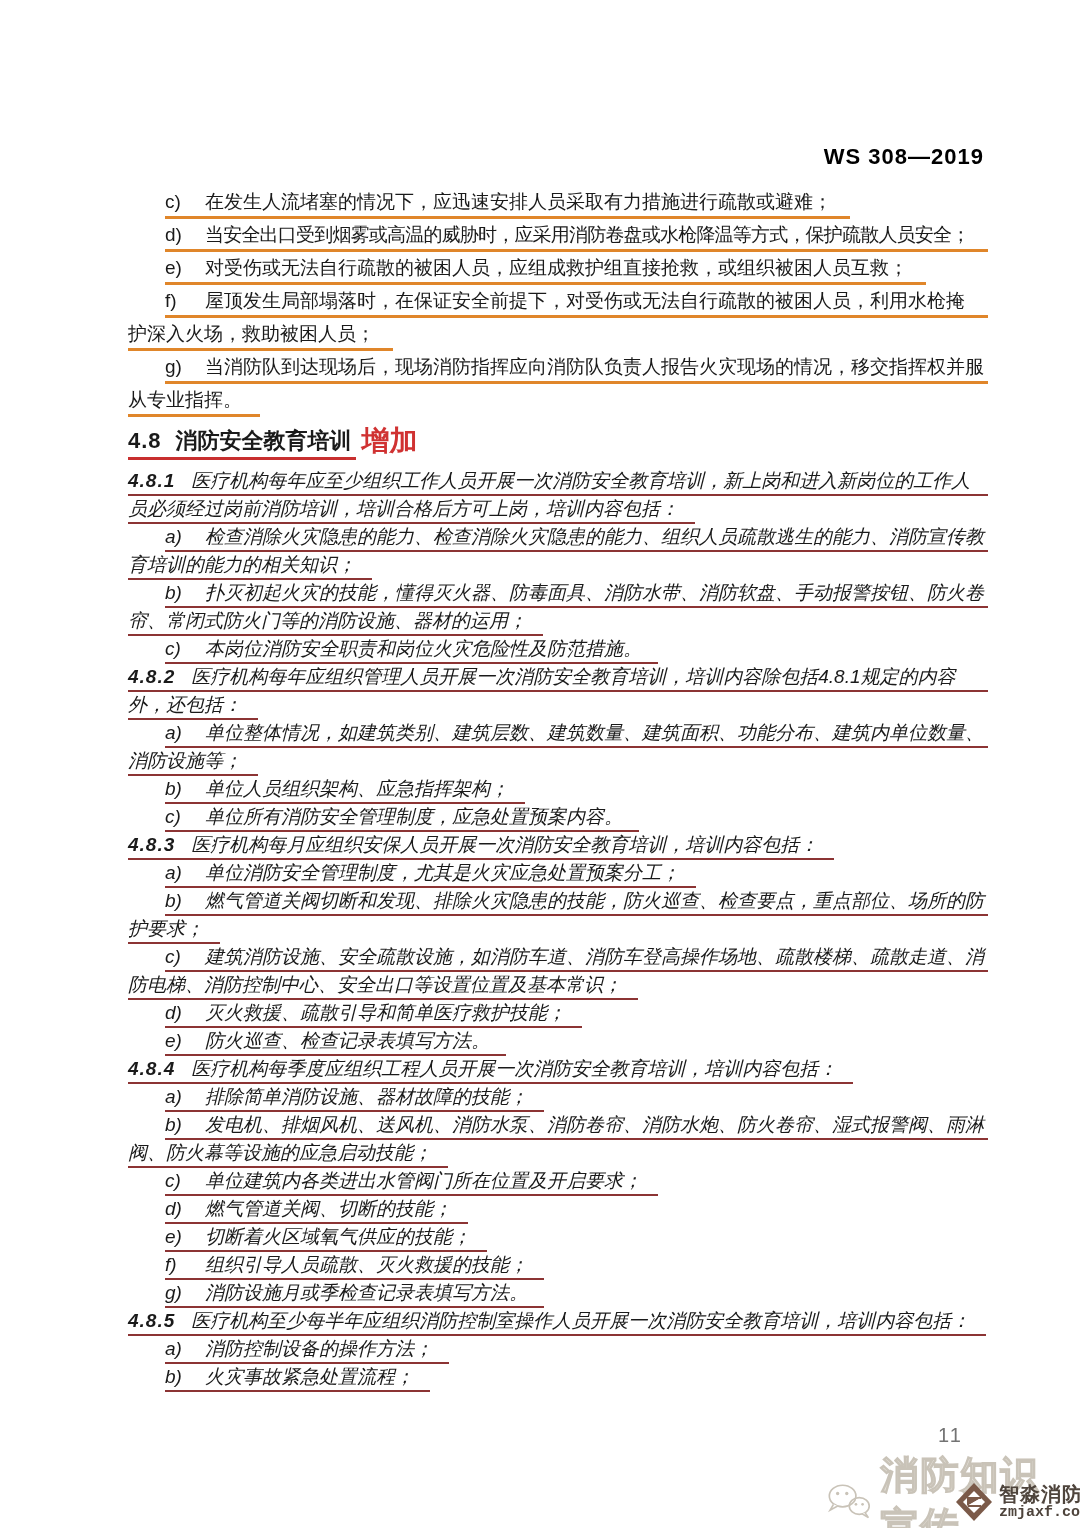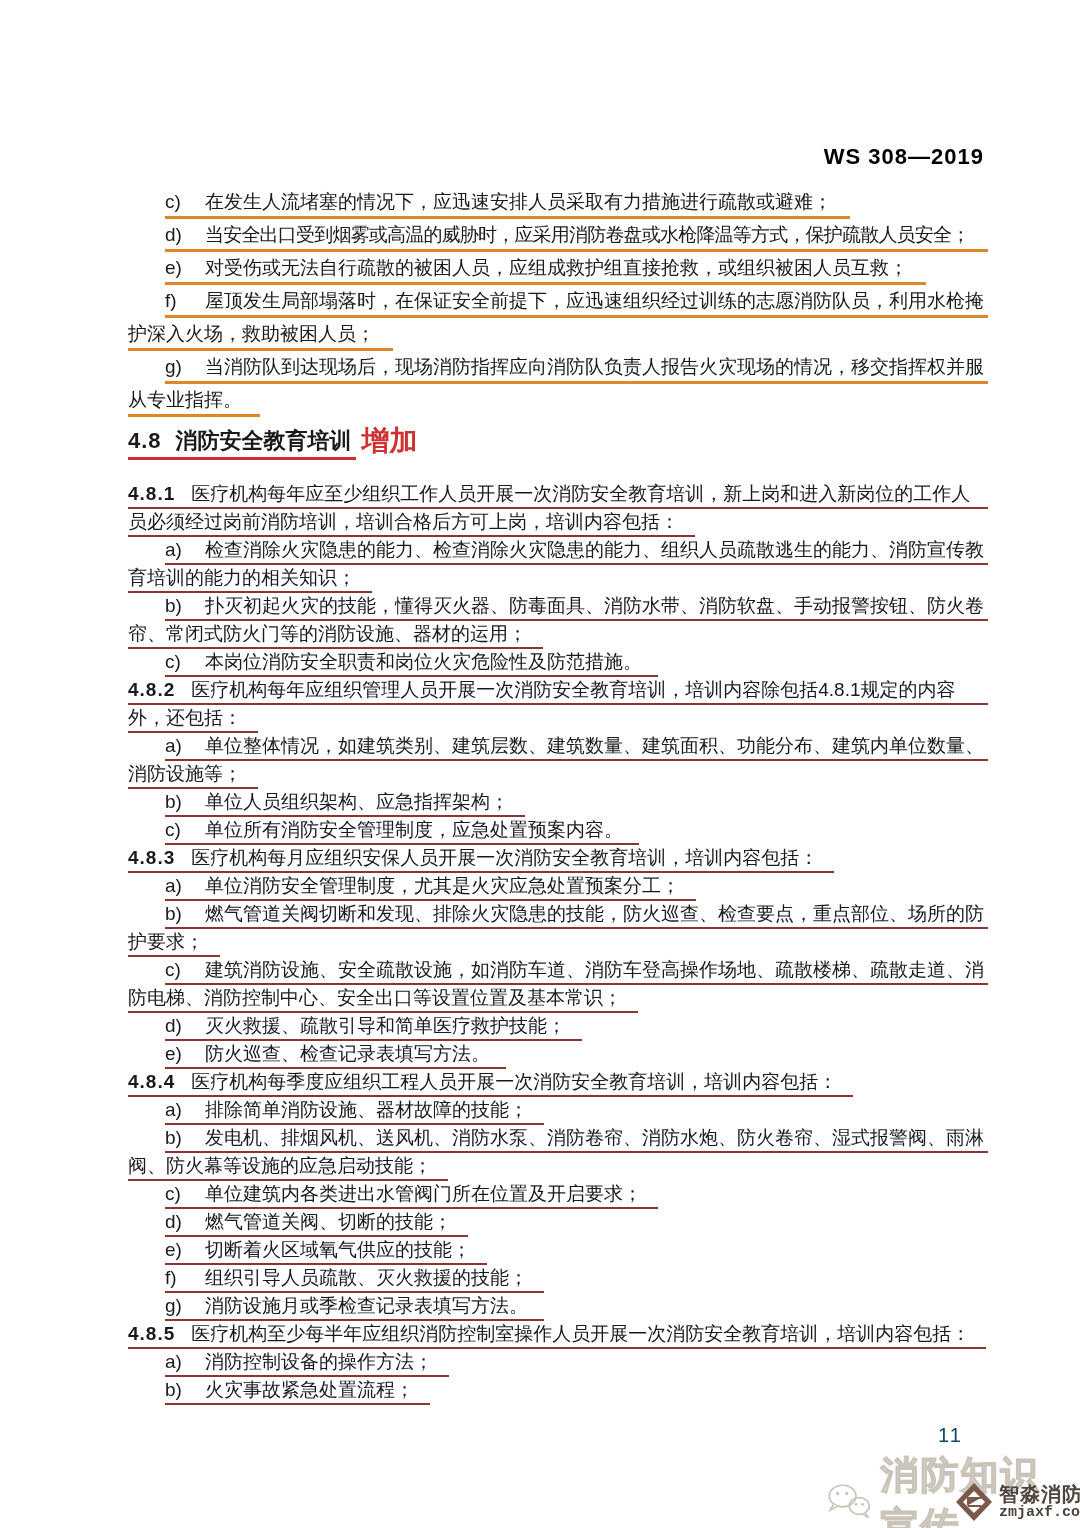--- a/index.html
+++ b/index.html
@@ -13,21 +13,21 @@
   
   .doc-header {
     position:absolute; top:144px; right:96px;
     font-size:22px; font-weight:700; letter-spacing:1px;
     font-family:"Liberation Sans",sans-serif; color:#000000;
   }
 
   
   .block { position:absolute; left:128px; width:860px; }
   .block-top  { top:186px; }
-  .block-body { top:481px; }
+  .block-body { top:468px;font-style:italic; }
   .ln { white-space:nowrap; position:relative; }
   .block-top  .ln { height:33px; line-height:31px; font-size:19px; }
   .block-body .ln { height:28px; line-height:26px; font-size:19px; }
   .wrap { display:inline-block; height:100%; box-sizing:border-box; }
   
   .block-top  .ln.ulf        { box-shadow:0 -3px 0 0 var(--orange) inset; }
   .block-top  .wrap.ult      { box-shadow:0 -3px 0 0 var(--orange) inset; padding-right:18px; }
   .block-body .ln.ulf        { box-shadow:0 -2px 0 0 var(--dred) inset; }
   .block-body .wrap.ult      { box-shadow:0 -2px 0 0 var(--dred) inset; padding-right:16px; }
   .ln.item    { margin-left:37px; }
@@ -43,21 +43,21 @@
     display:inline-block; font-size:22px; font-weight:700;
     padding-bottom:4px; box-shadow:0 -3px 0 0 var(--red) inset; padding-right:4px;
   }
   .h-num { letter-spacing:1px; margin-right:14px; font-family:"Liberation Sans",sans-serif; }
   .h-added {
     font-size:28px; font-weight:700; color:var(--addred);
     margin-left:6px; vertical-align:-2px;text-align:right;
   }
 
   
-  .page-num { position:absolute; top:1424px; left:938px; font-size:20px; color:#0c4a6e; letter-spacing:2px; }
+  .page-num { position:absolute; top:1424px; left:938px; font-size:20px; color:#737373; letter-spacing:2px; }
   .watermark {
     position:absolute; top:1450px; left:826px;
     display:flex; align-items:center; gap:8px;
   }
   .wm-text {
     font-size:38px; font-weight:700; letter-spacing:2px;
     color:#e9e5de; -webkit-text-stroke:1.2px #c9c3b8;
   }
   .brand { position:absolute; top:1481px; left:954px; display:flex; align-items:center; gap:5px; }
   .brand-col { display:flex; flex-direction:column; line-height:1.05; }
@@ -68,21 +68,21 @@
 <body>
 
 <div class="page">
 
   <div class="doc-header">WS 308—2019</div>
 
   <div class="block block-top" id="block-top">
       <div class="ln item"><span class="wrap ult"><span class="lab">c)</span><span class="txt">在发生人流堵塞的情况下，应迅速安排人员采取有力措施进行疏散或避难；</span></span></div>
       <div class="ln item ulf"><span class="wrap tight"><span class="lab">d)</span><span class="txt">当安全出口受到烟雾或高温的威胁时，应采用消防卷盘或水枪降温等方式，保护疏散人员安全；</span></span></div>
       <div class="ln item"><span class="wrap ult"><span class="lab">e)</span><span class="txt">对受伤或无法自行疏散的被困人员，应组成救护组直接抢救，或组织被困人员互救；</span></span></div>
-      <div class="ln item ulf"><span class="wrap"><span class="lab">f)</span><span class="txt">屋顶发生局部塌落时，在保证安全前提下，应迅速组织经过训练的志愿消防队员，利用水枪掩</span></span></div>
+      <div class="ln item ulf"><span class="wrap"><span class="lab">f)</span><span class="txt">屋顶发生局部塌落时，在保证安全前提下，对受伤或无法自行疏散的被困人员，利用水枪掩</span></span></div>
       <div class="ln cont"><span class="wrap ult"><span class="txt">护深入火场，救助被困人员；</span></span></div>
       <div class="ln item ulf"><span class="wrap"><span class="lab">g)</span><span class="txt">当消防队到达现场后，现场消防指挥应向消防队负责人报告火灾现场的情况，移交指挥权并服</span></span></div>
       <div class="ln cont"><span class="wrap ult"><span class="txt">从专业指挥。</span></span></div>
     </div>
 
   <div class="heading">
     <span class="h-main"><span class="h-num">4.8</span><span class="h-title">消防安全教育培训</span></span><span class="h-added">增加</span>
   </div>
 
   <div class="block block-body" id="block-body">

